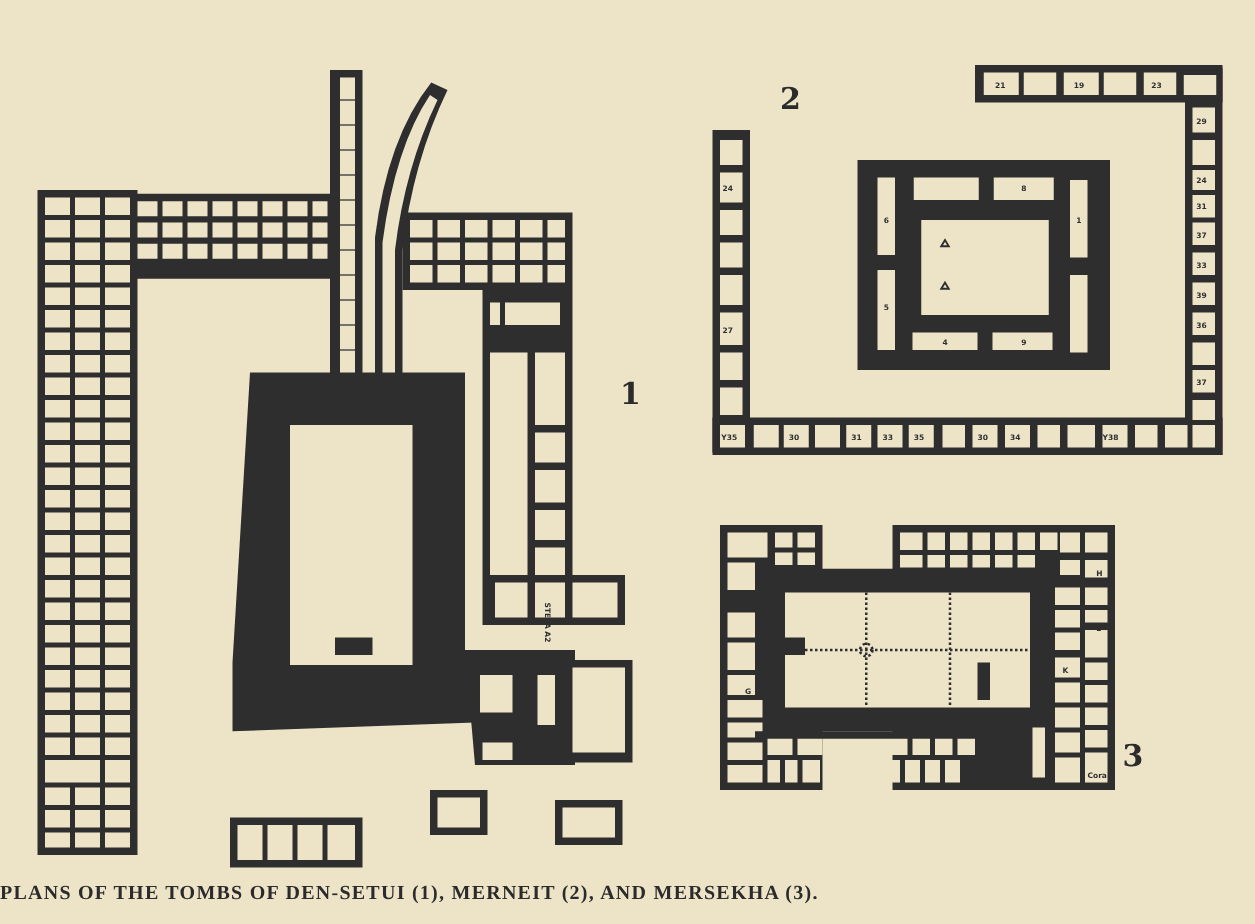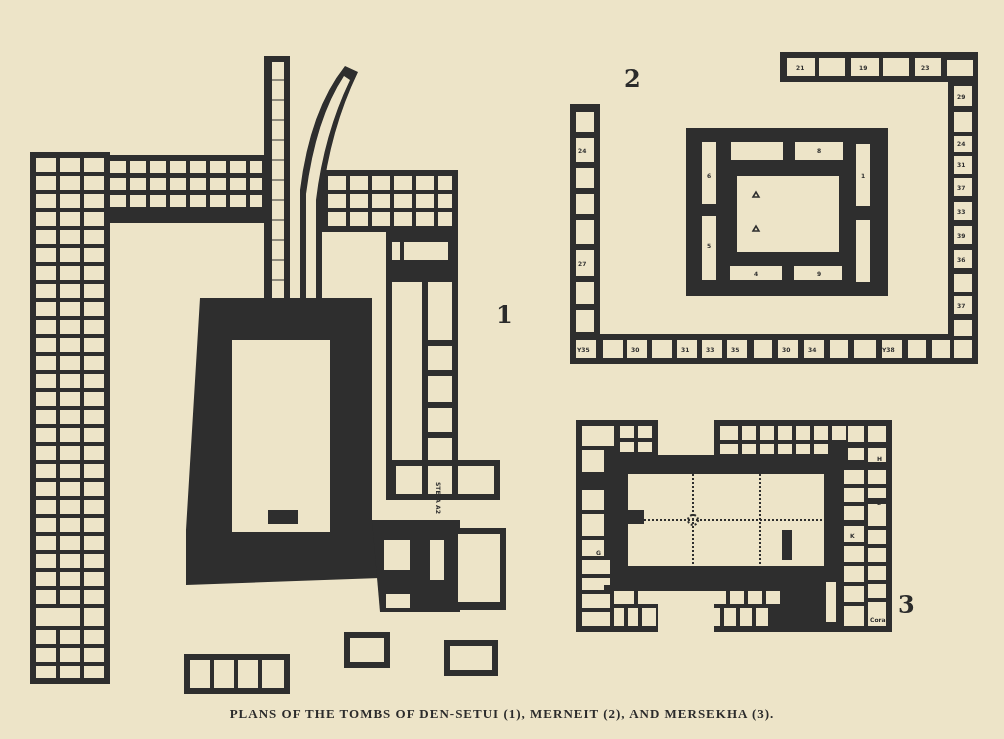--- a/index.html
+++ b/index.html
@@ -1,19 +1,19 @@
 <!DOCTYPE html>
 <html><head>
 <meta charset="utf-8">
 <style>
   html,body{margin:0;padding:0;}
   body{width:1004px;height:739px;background:#ede4c8;position:relative;overflow:hidden;font-family:"Liberation Serif",serif;}
   .plate{position:absolute;left:0;top:0;width:1004px;height:739px;}
   .num{position:absolute;font-family:"DejaVu Serif",serif;font-weight:bold;color:#2b2b2b;}
-  .caption{position:absolute;left:0;top:706px;width:1004px;text-align:center;font-size:13px;letter-spacing:1px;color:#2b2b2b;font-variant:small-caps;font-weight:bold;}
+  .caption{position:absolute;left:0;top:706px;width:1004px;font-size:16px;letter-spacing:1px;color:#2b2b2b;font-variant:small-caps;font-weight:bold;}
   svg .w{fill:#2e2e2e;}
   svg text{font-family:"DejaVu Sans",sans-serif;font-size:6px;font-weight:bold;fill:#2e2e2e;}
 </style>
 </head>
 <body>
 
 <div class="plate">
   <svg width="1004" height="739" viewBox="0 0 1004 739">
 
     <g>

